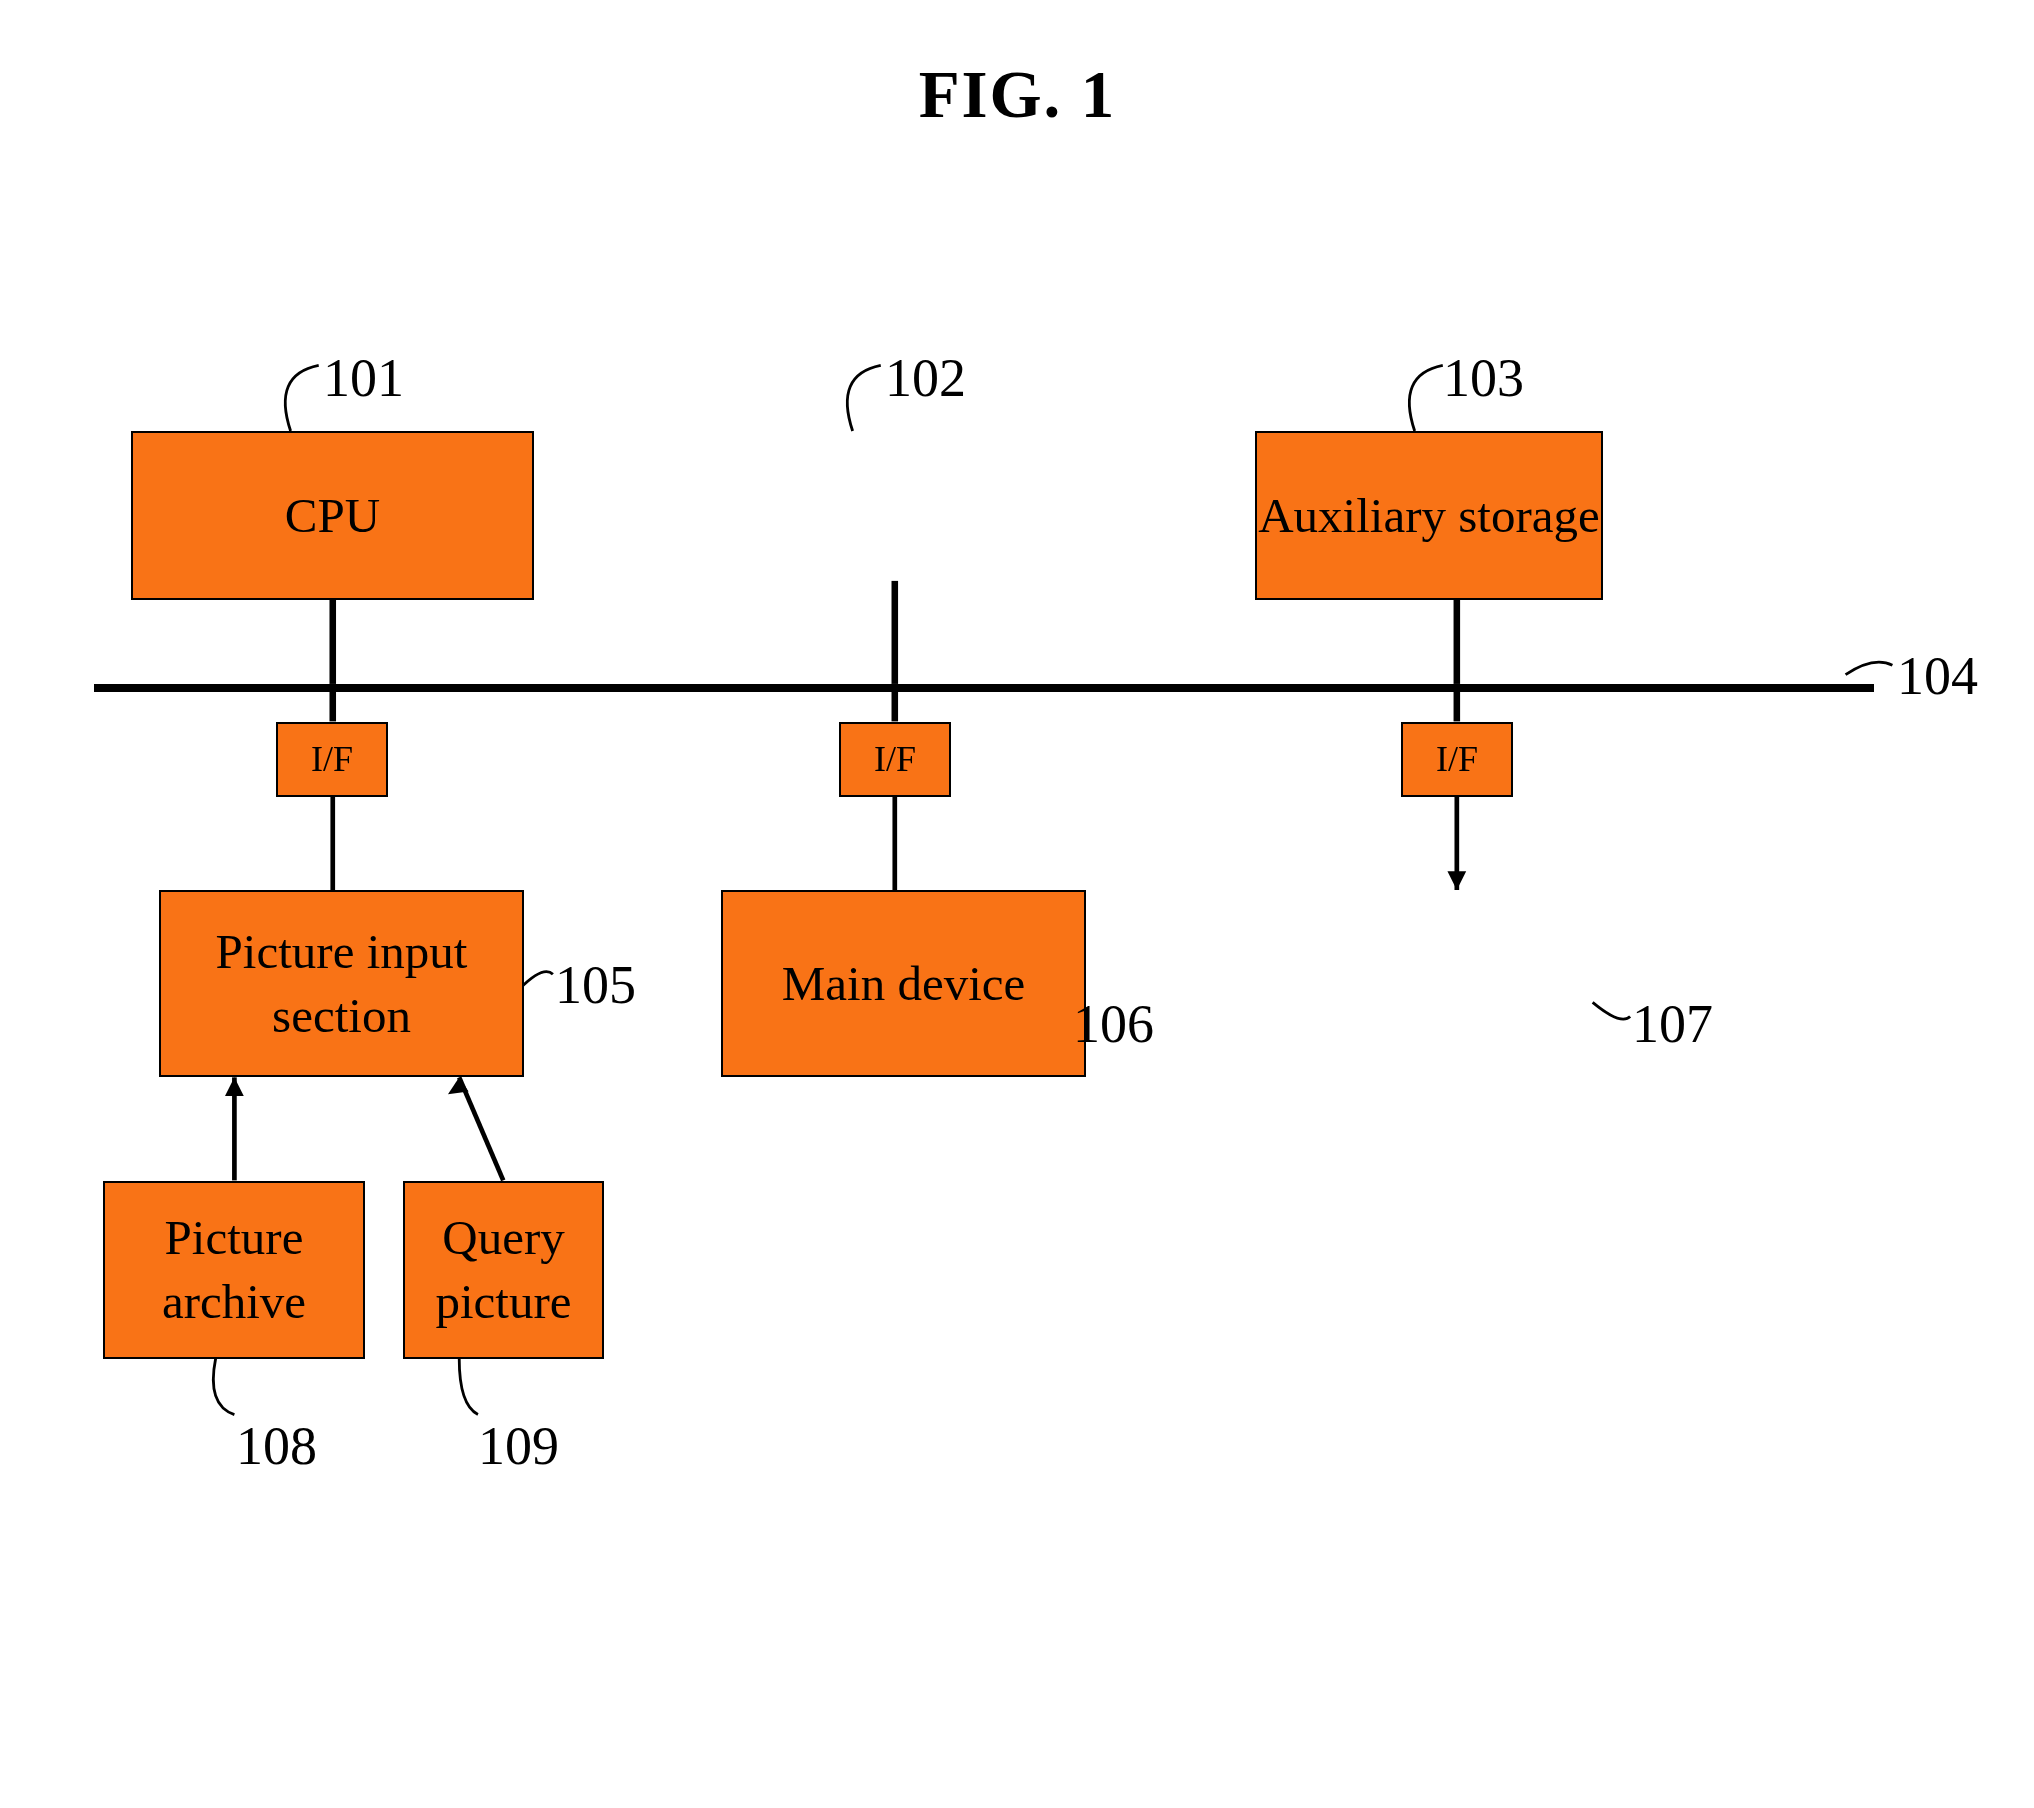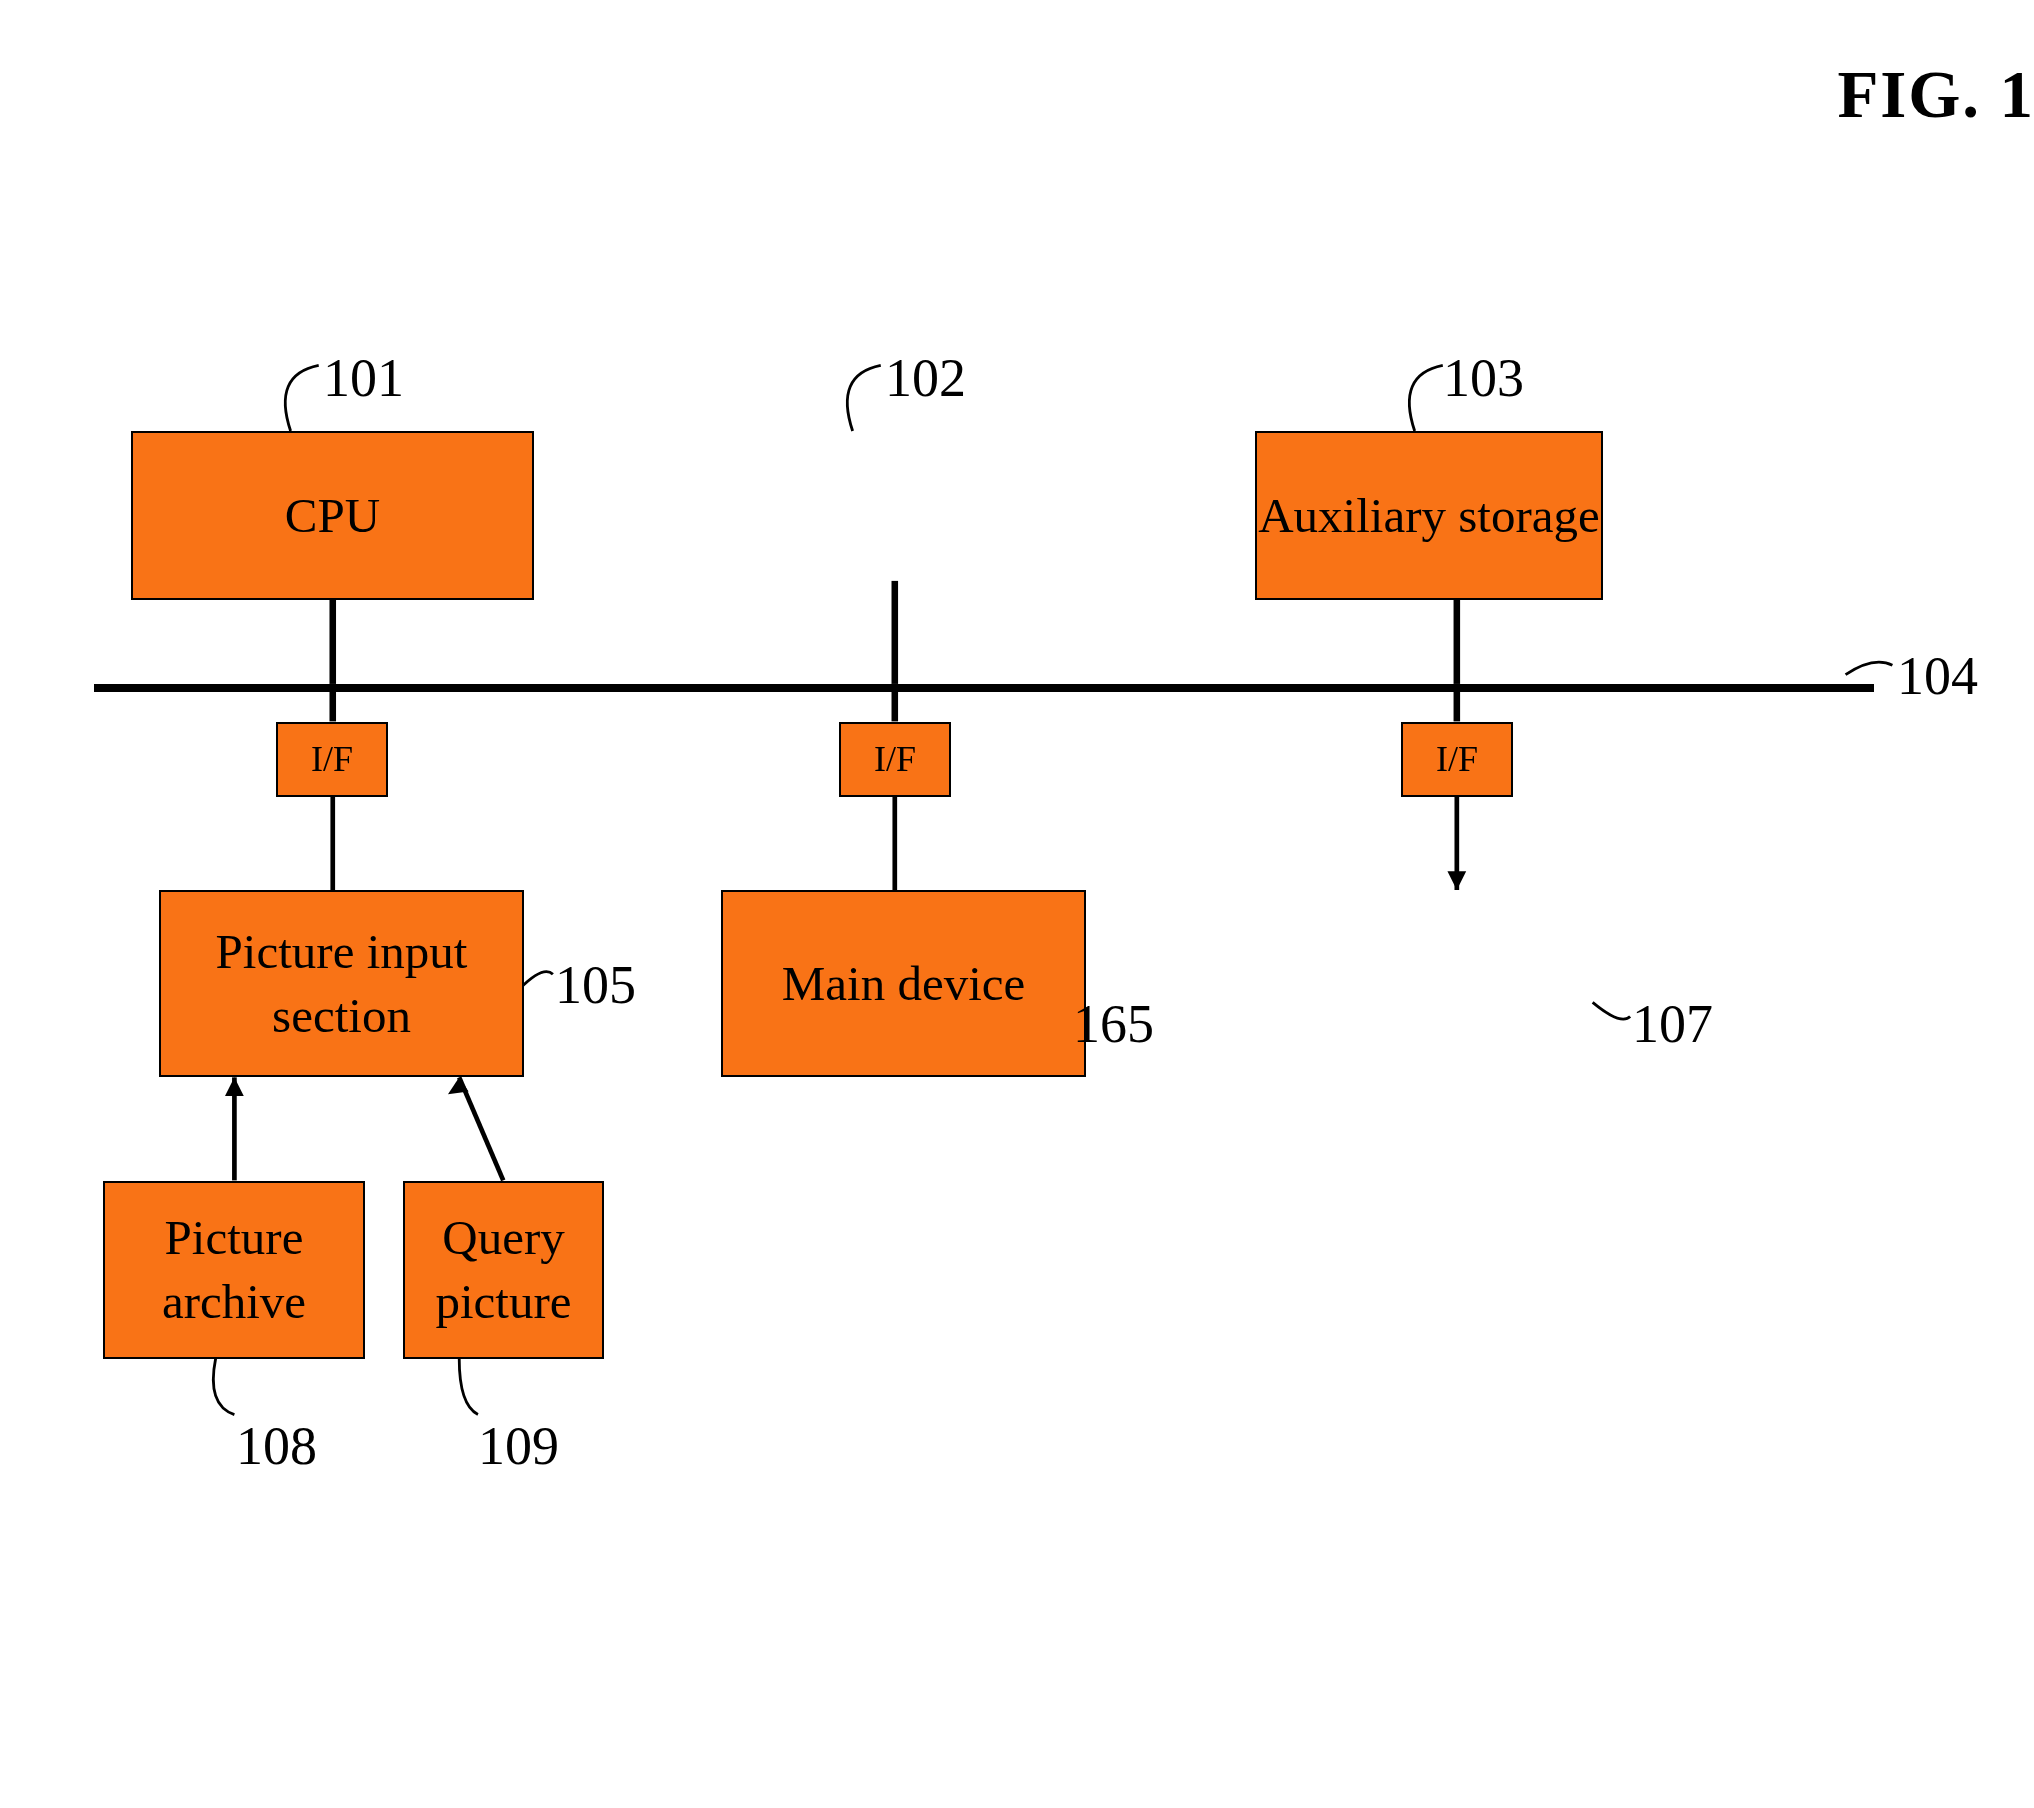--- a/index.html
+++ b/index.html
@@ -6,21 +6,21 @@
     body {
       background: #fff;
       font-family: 'Times New Roman', Times, serif;
       width: 2035px;
       height: 1808px;
       position: relative;
       overflow: hidden;
     }
 
     .fig-title {
-      text-align: right;
+      text-align: center;
       font-size: 67px;
       font-weight: bold;
       padding-top: 56px;
       letter-spacing: 1.9px;
     }
 
     .diagram-container {
       position: absolute;
       top: 150px;
       left: 0;
@@ -248,19 +248,19 @@
 
   <div class="box box-query-pic">
     <span>Query<br>picture</span>
   </div>
 
   <div class="ref-num" style="left: 323px; top: 197px;">101</div>
   <div class="ref-num" style="left: 885px; top: 197px;">102</div>
   <div class="ref-num" style="left: 1443px; top: 197px;">103</div>
   <div class="ref-num" style="left: 1897px; top: 495px;">104</div>
   <div class="ref-num" style="left: 555px; top: 804px;">105</div>
-  <div class="ref-num" style="left: 1073px; top: 843px;">165</div>
+  <div class="ref-num" style="left: 1073px; top: 843px;">106</div>
   <div class="ref-num" style="left: 1632px; top: 843px;">107</div>
   <div class="ref-num" style="left: 236px; top: 1265px;">108</div>
   <div class="ref-num" style="left: 478px; top: 1265px;">109</div>
 
 </div>
 
 
 </body></html>

